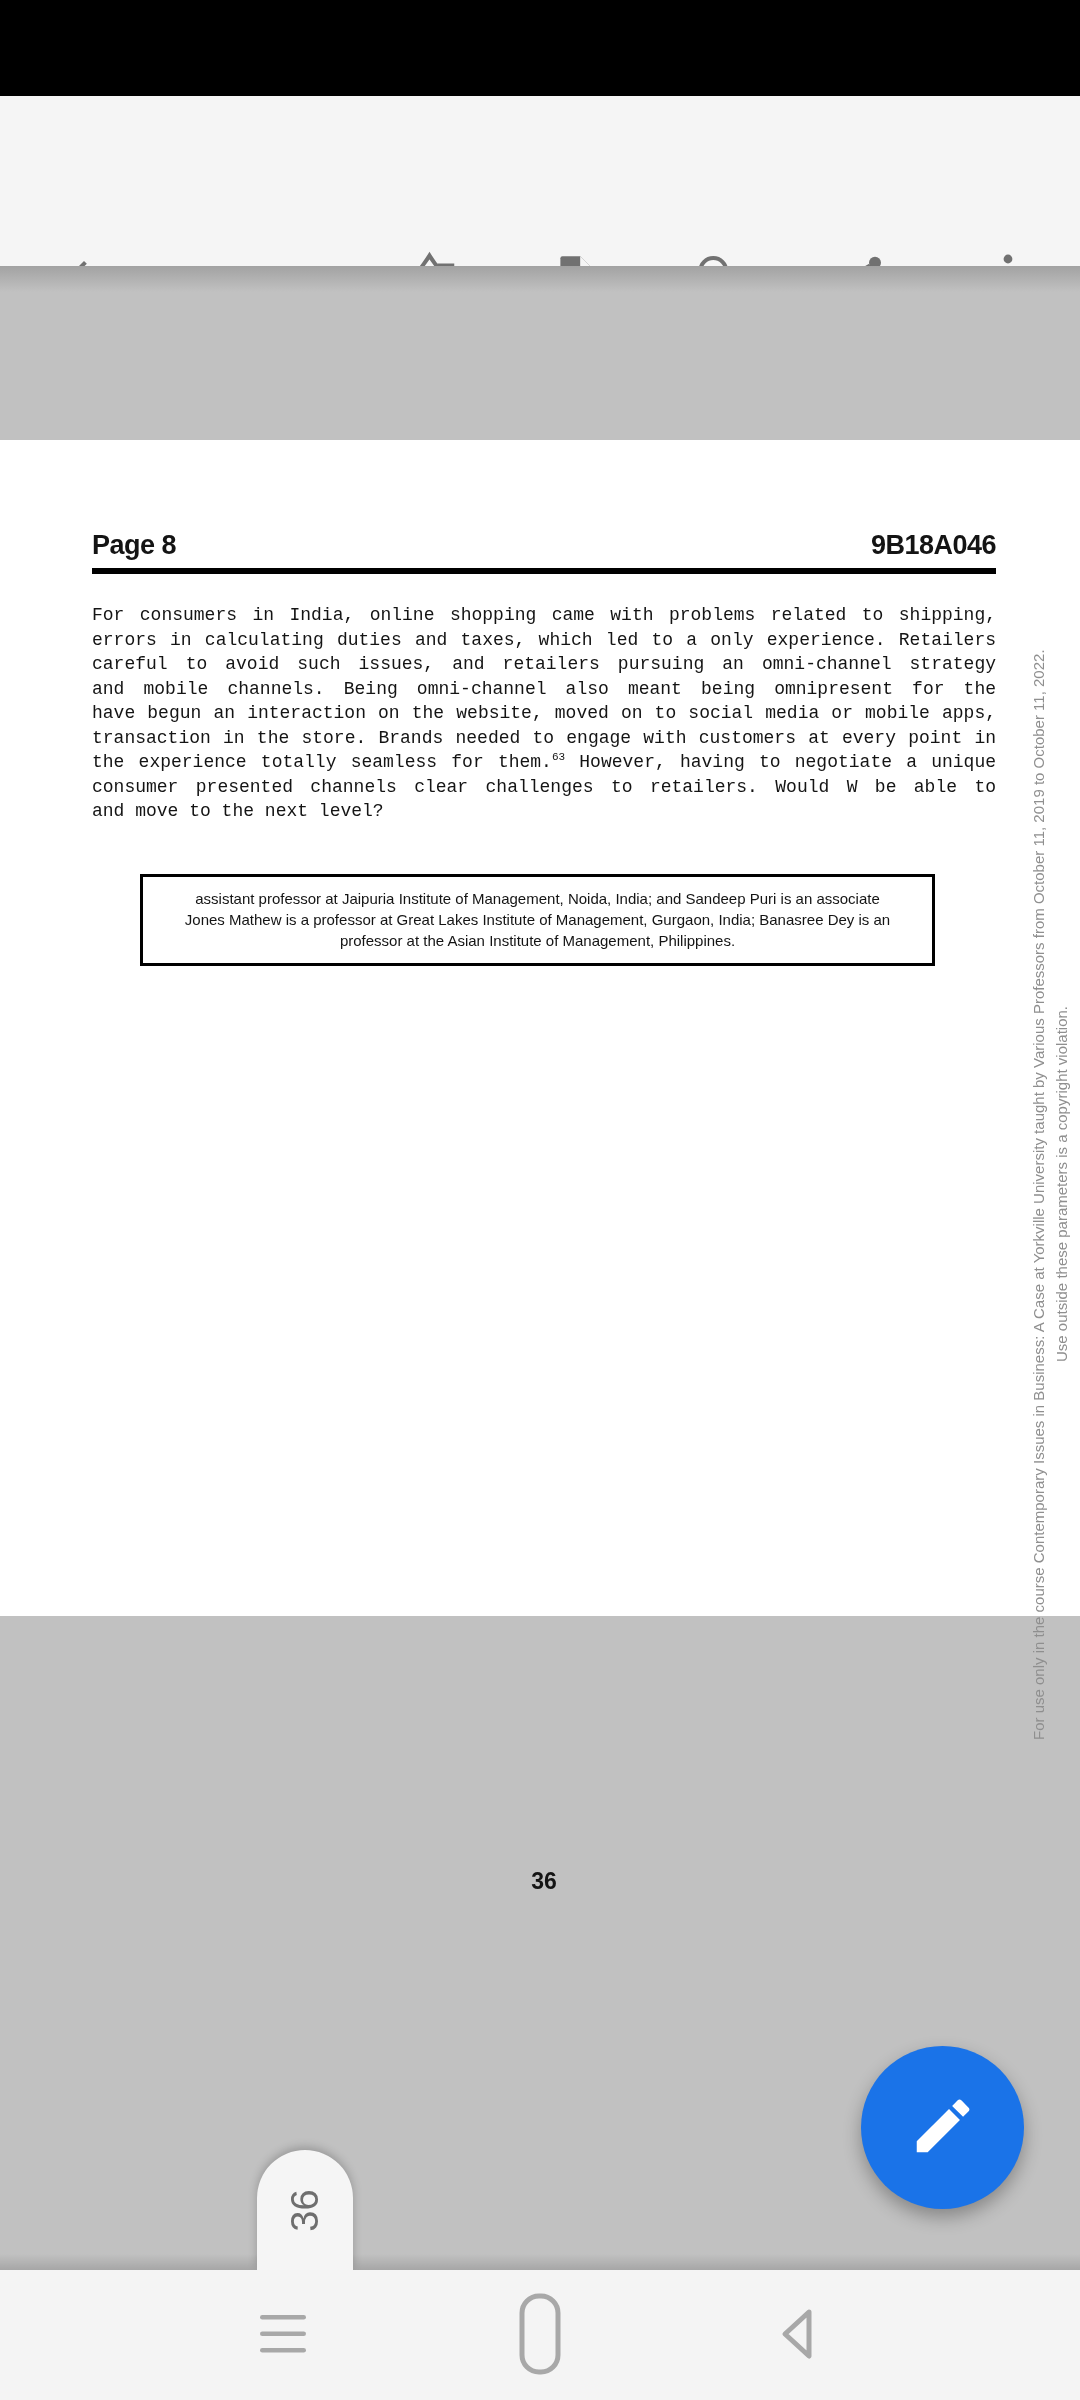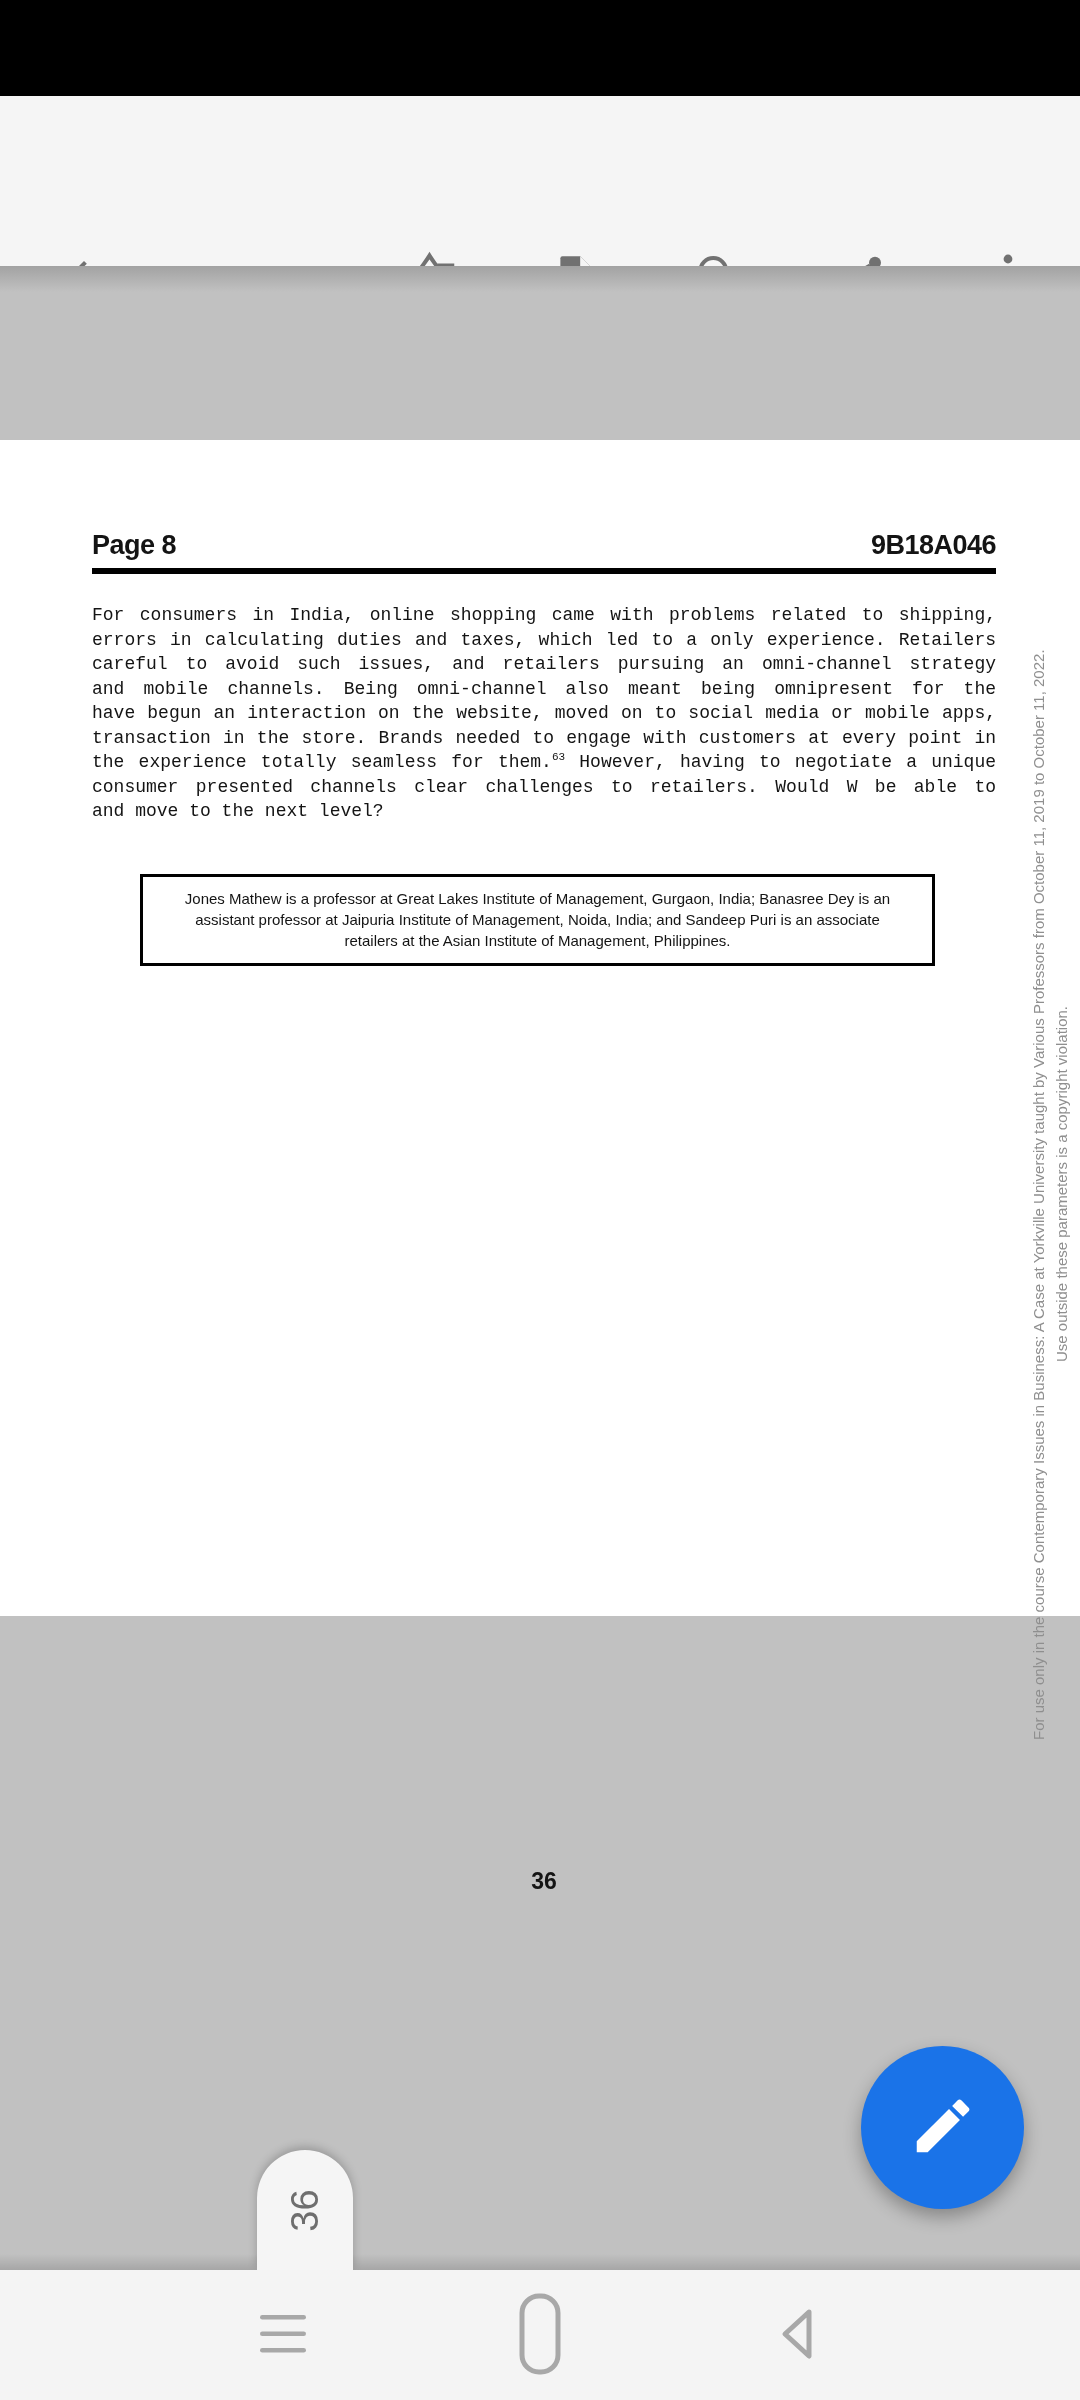--- a/index.html
+++ b/index.html
@@ -150,23 +150,23 @@
           <div class="line">careful to avoid  such issues, and retailers pursuing  an omni-channel  strategy needed to ensure that the brand</div>
           <div class="line">and mobile  channels. Being omni-channel  also meant being omnipresent  for the customer. A customer  may</div>
           <div class="line">have begun  an  interaction  on  the  website,  moved  on  to  social  media  or  mobile  apps,  and  customer  the</div>
           <div class="line">transaction  in  the  store. Brands  needed to engage  with  customers  at  every  point  in  this  journey  and  make</div>
           <div class="line">the  experience  totally   seamless  for  them.<sup>63</sup>   However,  having  to  negotiate  a  unique  journey   for  each</div>
           <div class="line">consumer  presented channels clear  challenges  to retailers. Would  W be able  to overcome  these challenges</div>
           <div class="line last">and move to the next level?</div>
         </div>
 
       <div class="footnote-box">
+          <div class="fn-line">assistant  professor  at Jaipuria   Institute  of  Management,   Noida,   India;   and Sandeep  Puri  is  an  associate</div>
           <div class="fn-line">Jones  Mathew  is  a professor  at Great  Lakes  Institute  of  Management,   Gurgaon,  India;   Banasree  Dey  is  an</div>
-          <div class="fn-line">assistant  professor  at Jaipuria   Institute  of  Management,   Noida,   India;   and Sandeep  Puri  is  an  associate</div>
-          <div class="fn-line">retailers  at the  Asian  Institute  of  Management,   Philippines.</div>
+          <div class="fn-line">professor  at the  Asian  Institute  of  Management,   Philippines.</div>
         </div>
 
       <div class="wm-line wm-1">For use only in the course Contemporary Issues in Business: A Case  at Yorkville University taught by Various Professors from October 11, 2019 to October 11, 2022.</div>
       <div class="wm-line wm-2">Use outside these parameters is a copyright violation.</div>
 
       <div class="page-footer">36</div>
     </div>
 
     <div class="bottom-shadow"></div>
   </div>

